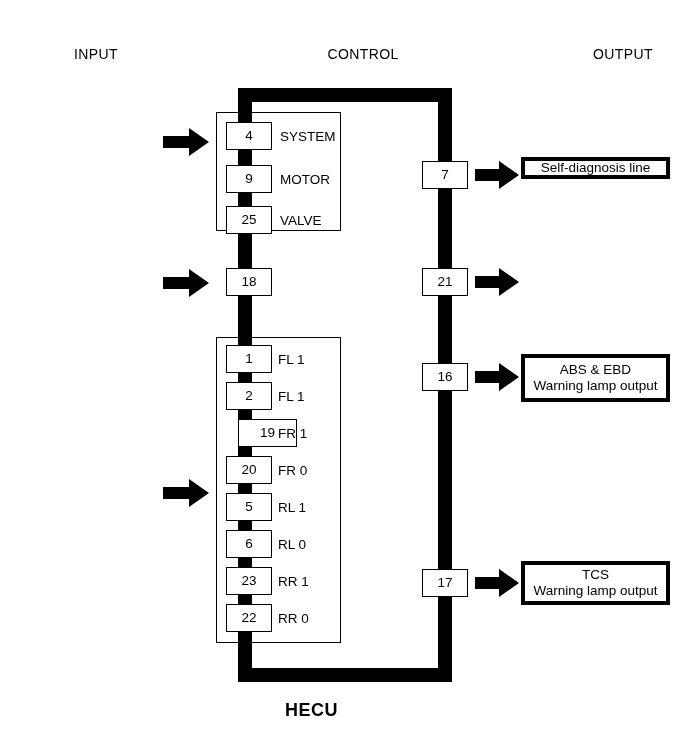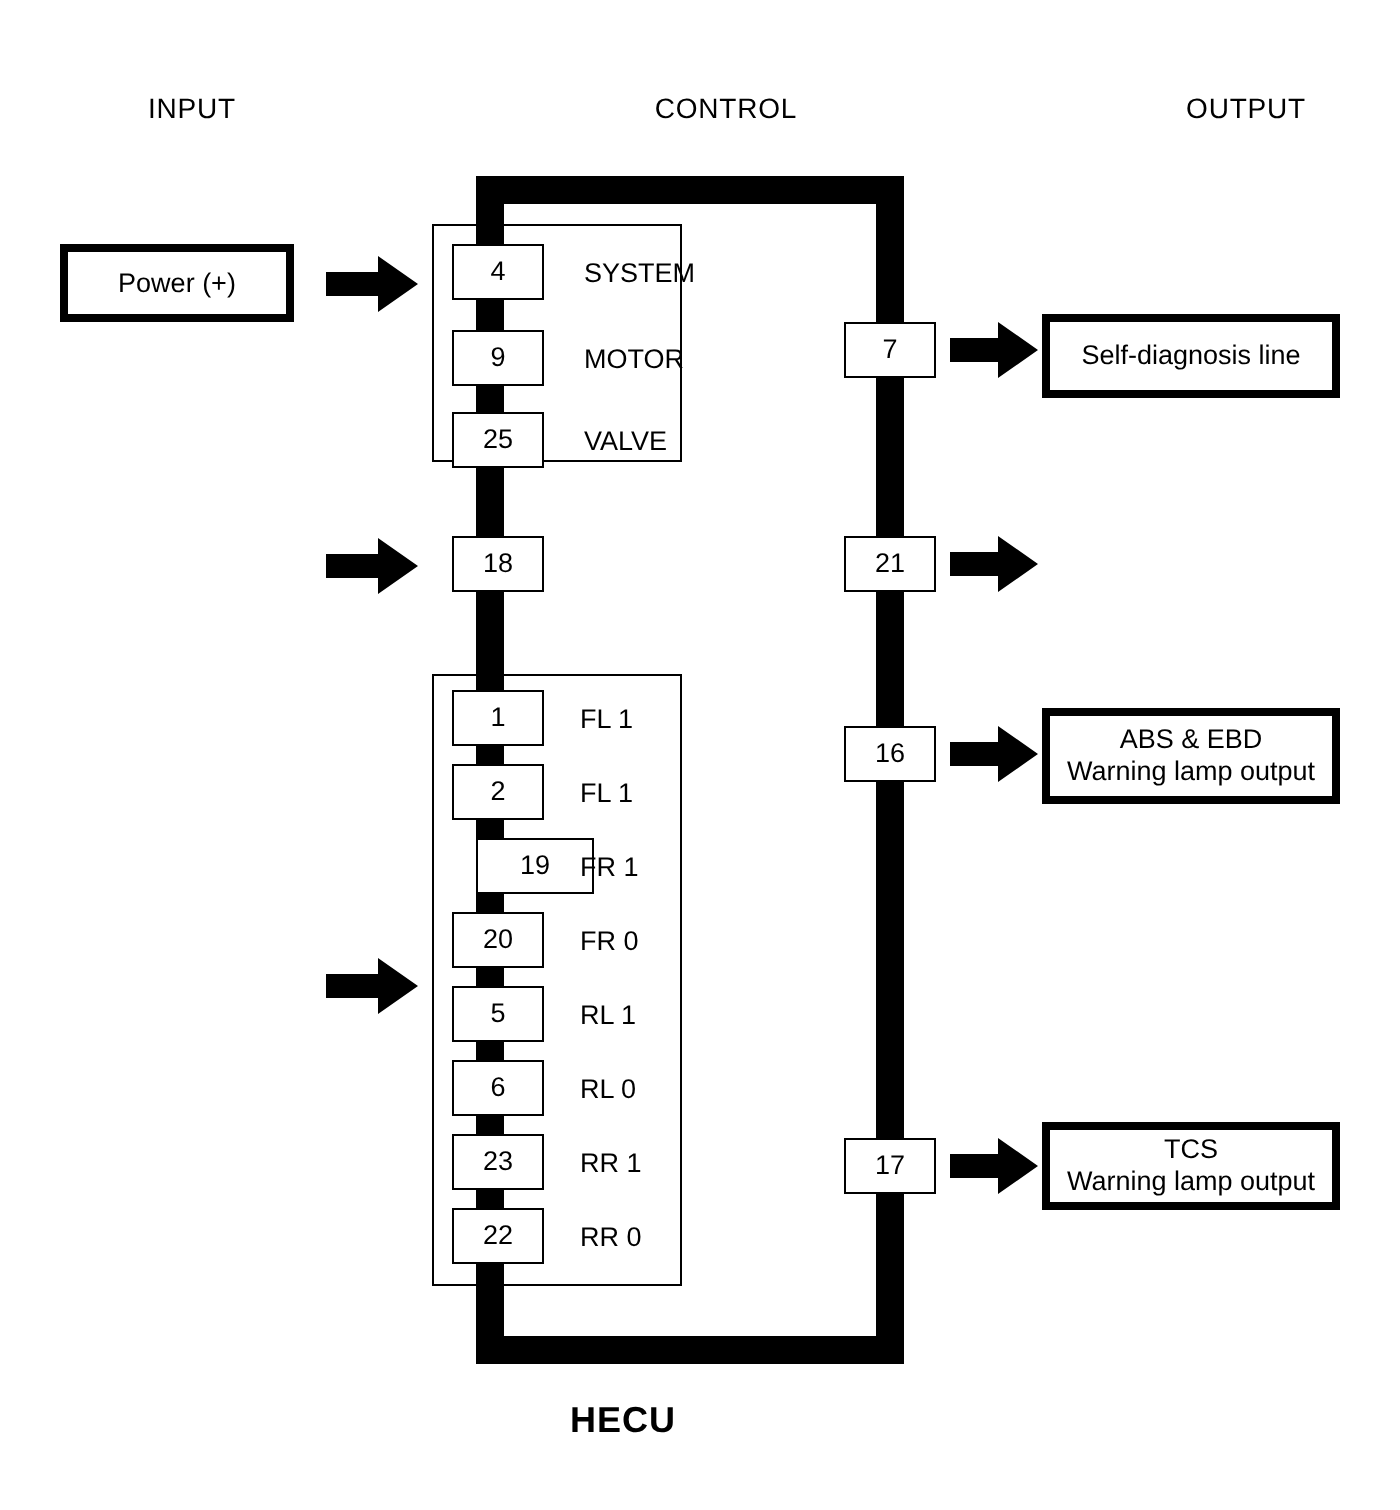--- a/index.html
+++ b/index.html
@@ -57,21 +57,20 @@
     justify-content: center;
     z-index: 5;
   }
   .pin-label {
     position: absolute;
     font-size: 13.5px;
     white-space: nowrap;
     display: flex;
     align-items: center;
     z-index: 5;
-    margin-left: 12px;
   }
 
   
   .io-box {
     position: absolute;
     border: 4px solid #000000;
     background: #ffffff;
     box-sizing: border-box;
     font-size: 13.5px;
     line-height: 16px;
@@ -147,21 +146,20 @@
 
   <div class="pin" style="left:226px; top:530px; width:46px; height:28px;">6</div>
   <div class="pin-label" style="left:278px; top:530px; height:28px;">RL 0</div>
 
   <div class="pin" style="left:226px; top:567px; width:46px; height:28px;">23</div>
   <div class="pin-label" style="left:278px; top:567px; height:28px;">RR 1</div>
 
   <div class="pin" style="left:226px; top:604px; width:46px; height:28px;">22</div>
   <div class="pin-label" style="left:278px; top:604px; height:28px;">RR 0</div>
 
-  <div class="io-box" style="left:30px; top:122px; width:117px; height:39px;">Power (+)</div>
 
 
 
   <svg class="arrow" style="left:163px; top:128px;" width="46" height="28" viewBox="0 0 46 28">
     <polygon points="0,8 26,8 26,0 46,14 26,28 26,20 0,20" fill="#000000"></polygon>
   </svg>
   <svg class="arrow" style="left:163px; top:269px;" width="46" height="28" viewBox="0 0 46 28">
     <polygon points="0,8 26,8 26,0 46,14 26,28 26,20 0,20" fill="#000000"></polygon>
   </svg>
   <svg class="arrow" style="left:163px; top:479px;" width="46" height="28" viewBox="0 0 46 28">
@@ -179,21 +177,21 @@
   <svg class="arrow" style="left:475px; top:268px;" width="44" height="28" viewBox="0 0 44 28">
     <polygon points="0,8 24,8 24,0 44,14 24,28 24,20 0,20" fill="#000000"></polygon>
   </svg>
   <svg class="arrow" style="left:475px; top:363px;" width="44" height="28" viewBox="0 0 44 28">
     <polygon points="0,8 24,8 24,0 44,14 24,28 24,20 0,20" fill="#000000"></polygon>
   </svg>
   <svg class="arrow" style="left:475px; top:569px;" width="44" height="28" viewBox="0 0 44 28">
     <polygon points="0,8 24,8 24,0 44,14 24,28 24,20 0,20" fill="#000000"></polygon>
   </svg>
 
-  <div class="io-box" style="left:521px; top:157px; width:149px; height:42px;">Self-diagnosis line</div>
+  <div class="io-box" style="left:521px; top:157px; width:149px; height:22px;">Self-diagnosis line</div>
 
 
   <div class="io-box" style="left:521px; top:354px; width:149px; height:48px;">ABS &amp; EBD<br>Warning lamp output</div>
 
   <div class="io-box" style="left:521px; top:561px; width:149px; height:44px;">TCS<br>Warning lamp output</div>
 
   <div class="caption" style="left:285px; top:700px; width:120px;">HECU</div>
 
 </div>
 

